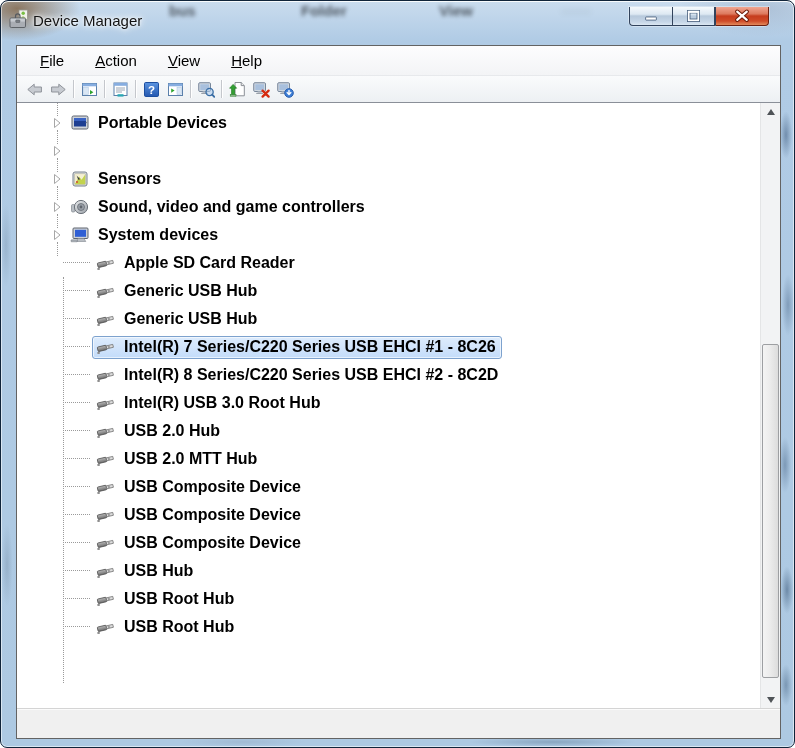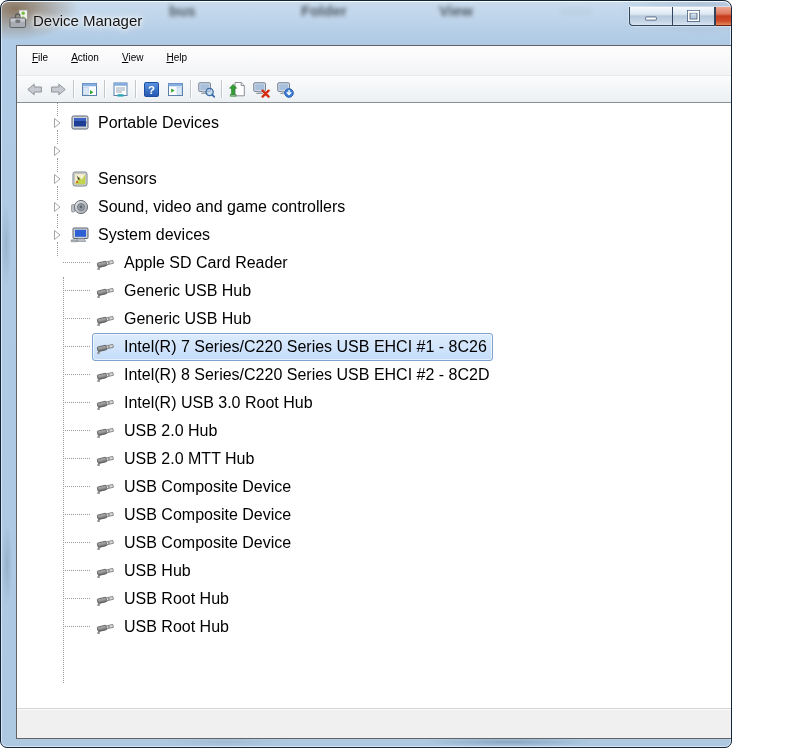--- a/index.html
+++ b/index.html
@@ -1,20 +1,20 @@
 <!DOCTYPE html>
 <html><head>
 <meta charset="utf-8">
 <style>
   * { margin:0; padding:0; box-sizing:border-box; }
   body { font-family:"Liberation Sans", sans-serif; background:#fff; width:795px; height:748px; overflow:hidden; }
 
   
   .window{
-    position:relative; width:732px; height:748px;
+    position:relative; width:795px; height:748px;
     border:1px solid #10243a; border-radius:8px 8px 7px 7px;
     background:
       radial-gradient(90px 46px at 2% 1%, rgba(120,86,50,.75), rgba(120,86,50,0) 70%),
       radial-gradient(120px 40px at 96% 1%, rgba(150,170,195,.5), rgba(150,170,195,0) 70%),
       linear-gradient(180deg,#cadcee 0px,#b9d1e8 26px,#b0cbe5 40px,#adc9e2 100%);
     box-shadow: inset 0 0 0 1px rgba(255,255,255,.55), inset 0 1px 0 rgba(255,255,255,.7);
     overflow:hidden;
   }
   .glass-right,.glass-left,.glass-bottom{ position:absolute; pointer-events:none; }
   .glass-right{ right:1px; top:44px; bottom:10px; width:14px;
@@ -60,35 +60,35 @@
   .wbtn.close{ width:54px; border-radius:0 0 4px 0; border-color:#6e2010; border-left-color:#32435c;
     background:linear-gradient(180deg,#f0a591 0%,#dd7a5e 38%,#c63d1e 50%,#cf4b28 78%,#e28a5c 100%); }
   .wbtn svg{ display:block; }
 
   
   .client{ position:absolute; left:15px; top:44px; width:765px; height:694px;
     border:1px solid #636363; background:#f5f6f7; display:flex; flex-direction:column; }
 
   .menubar{ height:30px; background:linear-gradient(#fdfdfe,#f3f4f6);
     display:flex; align-items:stretch; border-bottom:1px solid #e7e9ec; }
-  .menu-item{ padding:6px 8px 0 15px; font-size:10px; color:#000; cursor:default; }
+  .menu-item{ padding:6px 8px 0 23px; font-size:15px; color:#000; cursor:default; }
   .menu-item u{ text-decoration:underline; }
 
   .toolbar{ height:26px; background:linear-gradient(#fafbfc,#edf0f3);
     display:flex; align-items:center; padding-left:5px; }
   .tbtn{ width:24px; height:24px; display:flex; align-items:center; justify-content:center; }
   .tbtn svg{ width:17px; height:17px; display:block; }
   .tsep{ width:1px; height:18px; background:#c4c7cc; margin:0 3px; box-shadow:1px 0 0 #fff; }
 
   .content{ position:relative; flex:1; border-top:1px solid #8a8f98; background:#fff; overflow:hidden; }
 
   
   .tree{ position:absolute; left:0; top:0; right:20px; bottom:0; padding-top:6px;
     overflow:hidden; background:#fff; }
-  .trow{ position:relative; height:28px; display:flex; white-space:nowrap; }
+  .trow{ position:relative; height:28px; display:flex; align-items:center; white-space:nowrap;font-weight:bold; }
   .expander{ position:absolute; left:34px; top:8px; width:12px; height:12px; }
   .rinner{ display:inline-flex; align-items:center; gap:7px;
     border:1px solid transparent; border-radius:3px; padding:1px 5px 2px 2px; }
   .lvl0 .rinner{ margin-left:49px; }
   .lvl1 .rinner{ margin-left:75px; }
   .trow.sel .rinner{ background:linear-gradient(180deg,#ddecfd 0%,#d3e5fb 45%,#c3dcfa 100%);
     border-color:#7da2ce; box-shadow:inset 0 0 0 1px rgba(255,255,255,.6); }
   .ticon{ width:22px; height:16px; flex:none; }
   .rlabel{ font-size:16px; color:#000; }
   .trow.lvl1::before{ content:""; position:absolute; left:46px; top:13px; width:27px; height:0;

